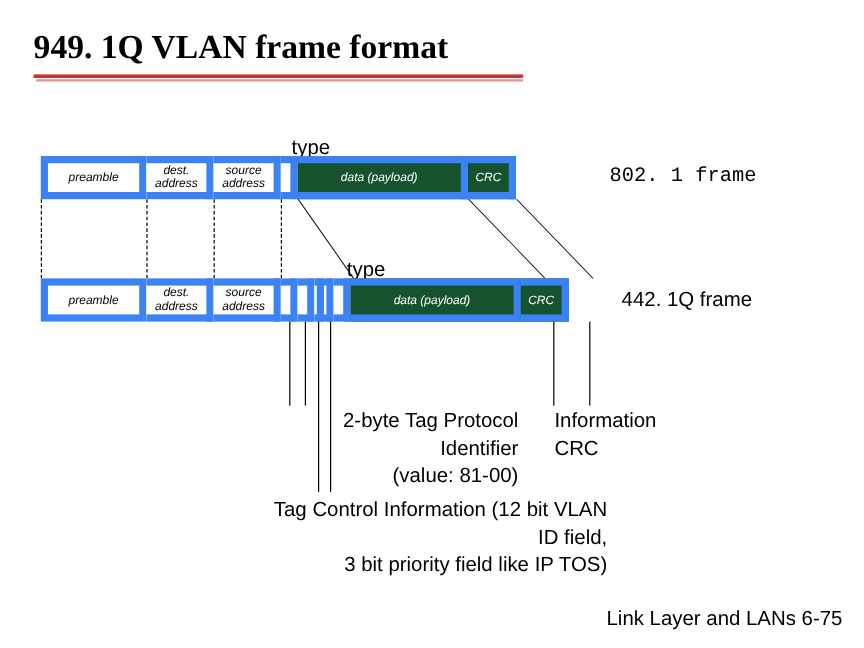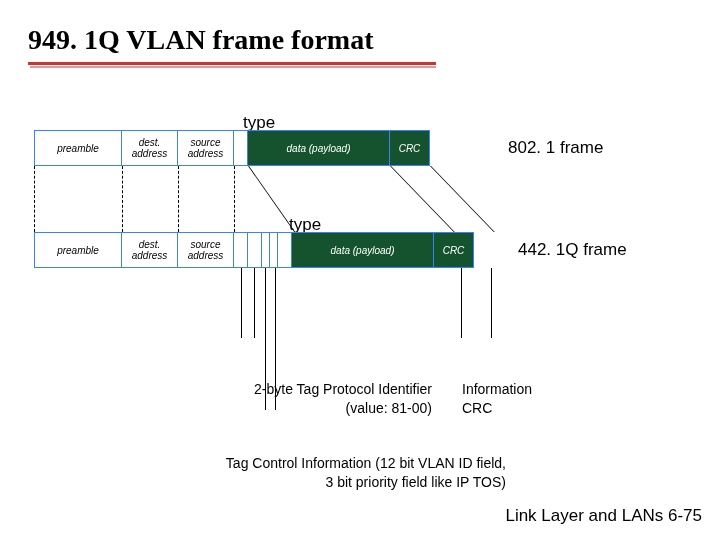--- a/index.html
+++ b/index.html
@@ -6,27 +6,27 @@
   body{width:720px;height:540px;font-family:Arial,Helvetica,sans-serif;background:#fff;color:#000;position:relative;}
   .title{position:absolute;left:28px;top:24px;font-size:28px;font-weight:bold;font-family:"Times New Roman",serif;}
   .underline{position:absolute;background:#cc3333;}
   .underline.main{left:28px;top:62px;width:408px;height:3px;}
   .underline.shadow{left:30px;top:66px;width:406px;height:1.5px;opacity:.5;}
 
   .type-label{position:absolute;font-size:17px;text-align:center;width:30px;}
   .frame-label{position:absolute;font-size:17px;}
 
   .frame{position:absolute;height:36px;display:flex;}
-  .cell{border:1px solid #3b82f6;background:#fff;display:flex;align-items:center;justify-content:center;text-align:center;font-size:10px;line-height:1.1;font-style:italic;box-sizing:border-box;}
+  .cell{border:6px solid #3b82f6;background:#fff;display:flex;align-items:center;justify-content:center;text-align:center;font-size:10px;line-height:1.1;font-style:italic;box-sizing:border-box;}
   .cell+.cell{border-left:none;}
   .dark{background:#14532d;color:#fff;}
   .narrow{width:14px;}
   .tiny{width:8px;}
 
-  .annot{position:absolute;font-size:14px;text-align:right;line-height:1.35;margin-top:40px;}
+  .annot{position:absolute;font-size:17px;text-align:right;line-height:1.35;}
   .footer{position:absolute;right:18px;bottom:14px;font-size:17px;}
 
   .dash{position:absolute;border-left:1px dashed #000;}
   .solid-line{position:absolute;background:#000;}
 </style>
 </head>
 <body>
 
 <div class="title">949. 1Q VLAN frame format</div>
 <div class="underline main"></div>
@@ -37,21 +37,21 @@
 <div class="frame" style="left:34px;top:130px;">
   <div class="cell" style="width:88px;">preamble</div>
   <div class="cell" style="width:56px;">dest.
 address</div>
   <div class="cell" style="width:56px;">source
 address</div>
   <div class="cell narrow"></div>
   <div class="cell dark" style="width:142px;">data (payload)</div>
   <div class="cell dark" style="width:40px;">CRC</div>
 </div>
-<div class="frame-label" style="left:508px;top:138px;">802. 1 frame</div>
+<div class="frame-label" style="left:508px;top:138px;font-family:Liberation Mono, monospace;">802. 1 frame</div>
 
 <div class="dash" style="left:34px;top:166px;height:66px;"></div>
 <div class="dash" style="left:122px;top:166px;height:66px;"></div>
 <div class="dash" style="left:178px;top:166px;height:66px;"></div>
 <div class="dash" style="left:234px;top:166px;height:66px;"></div>
 <div class="dash" style="left:248px;top:166px;height:66px;border-left-style:solid;transform:skewX(35deg);transform-origin:top;"></div>
 <div class="dash" style="left:390px;top:166px;height:66px;border-left-style:solid;transform:skewX(44deg);transform-origin:top;"></div>
 <div class="dash" style="left:430px;top:166px;height:66px;border-left-style:solid;transform:skewX(44deg);transform-origin:top;"></div>
 
 <div class="type-label" style="left:289px;top:215px;">type</div>

